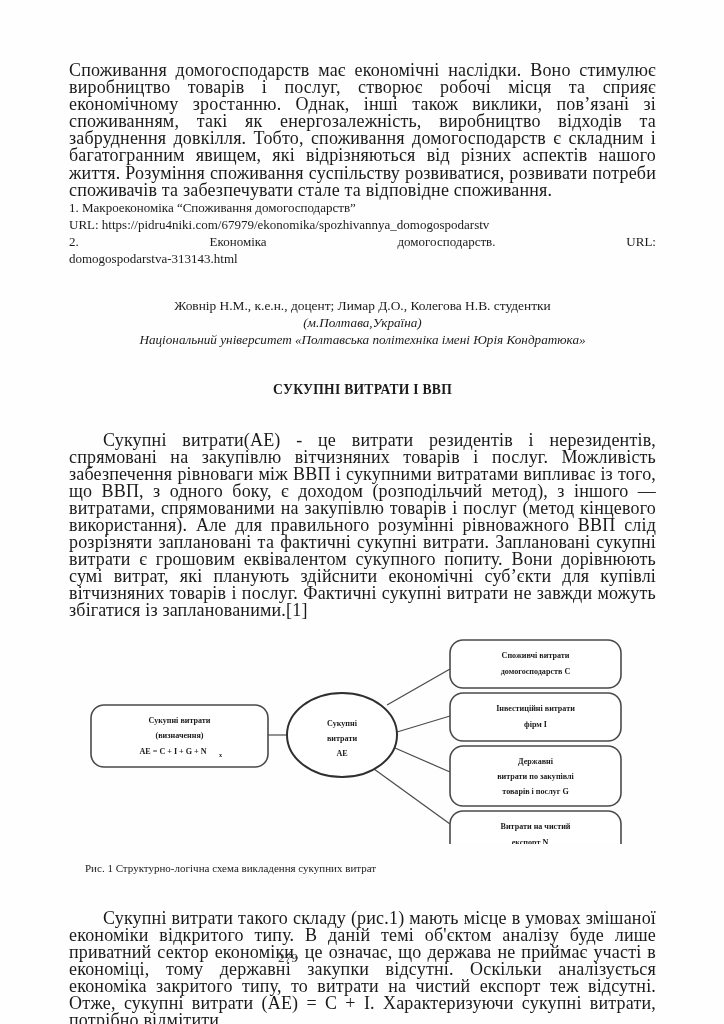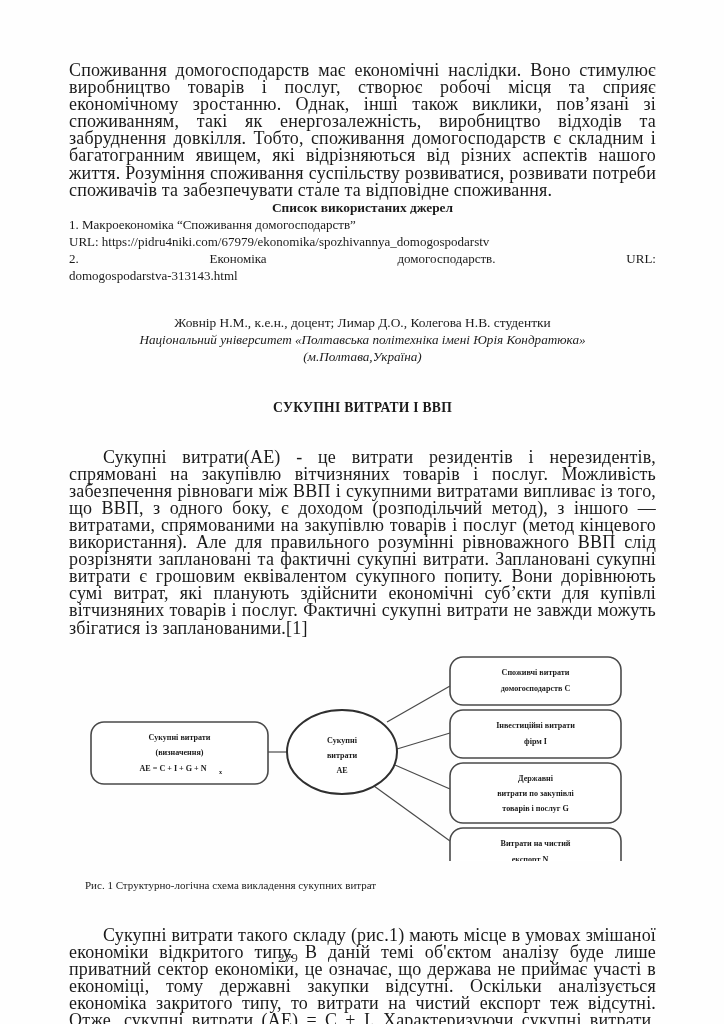--- a/index.html
+++ b/index.html
@@ -130,42 +130,41 @@
   }
 </style>
 </head>
 <body>
 
 <div class="page">
   <div class="content">
 
     <p class="body-text">Споживання домогосподарств має економічні наслідки. Воно стимулює виробництво товарів і послуг, створює робочі місця та сприяє економічному зростанню. Однак, інші також виклики, пов’язані зі споживанням, такі як енергозалежність, виробництво відходів та забруднення довкілля. Тобто, споживання домогосподарств є складним і багатогранним явищем, які відрізняються від різних аспектів нашого життя. Розуміння споживання суспільству розвиватися, розвивати потреби споживачів та забезпечувати стале та відповідне споживання.</p>
 
-    <p class="refs-heading">Список використаних джерел</p>
 
     <p class="ref-line">1. Макроекономіка “Споживання домогосподарств”</p>
     <p class="ref-line">URL: https://pidru4niki.com/67979/ekonomika/spozhivannya_domogospodarstv</p>
 
     <p class="ref-line">
       <span style="display:inline-block;width:100%;">
         <span style="display:inline-flex;width:100%;justify-content:space-between;">
           <span>2.</span>
           <span>Економіка</span>
           <span>домогосподарств.</span>
           <span>URL:</span>
         </span>
       </span>
     </p>
     <p class="ref-line">domogospodarstva-313143.html</p>
 
     <div class="gap-lg"></div>
 
     <p class="authors">Жовнір Н.М., к.е.н., доцент; Лимар Д.О., Колегова Н.В. студентки</p>
+    <p class="affil">(м.Полтава,Україна)</p>
     <p class="affil">Національний університет «Полтавська політехніка імені Юрія Кондратюка»</p>
-    <p class="affil">(м.Полтава,Україна)</p>
 
     <div class="gap-md"></div>
 
     <p class="article-title">СУКУПНІ ВИТРАТИ І ВВП</p>
 
     <div class="gap-md"></div>
 
     <p class="body-text indent">Сукупні витрати(АЕ) - це витрати резидентів і нерезидентів, спрямовані на закупівлю вітчизняних товарів і послуг. Можливість забезпечення рівноваги між ВВП і сукупними витратами випливає із того, що ВВП, з одного боку, є доходом (розподільчий метод), з іншого — витратами, спрямованими на закупівлю товарів і послуг (метод кінцевого використання). Але для правильного розумінні рівноважного ВВП слід розрізняти заплановані та фактичні сукупні витрати. Заплановані сукупні витрати є грошовим еквівалентом сукупного попиту. Вони дорівнюють сумі витрат, які планують здійснити економічні суб’єкти для купівлі вітчизняних товарів і послуг. Фактичні сукупні витрати не завжди можуть збігатися із запланованими.[1]</p>
 
     <div class="gap-sm"></div>

